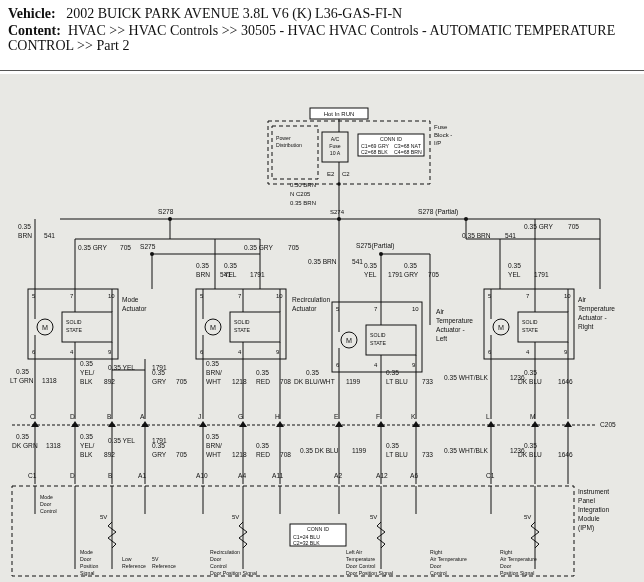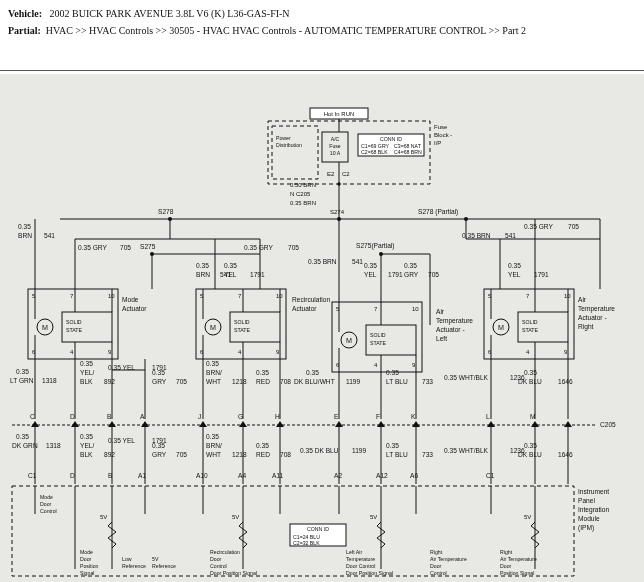--- a/index.html
+++ b/index.html
@@ -8,21 +8,21 @@
     background:#ffffff;
     font-family:"Liberation Serif", serif;
     color:#111;
     position:relative;
     overflow:hidden;
   }
   #header{
     position:absolute;left:0;top:0;width:644px;
     padding:6px 8px 4px 8px;
     box-sizing:border-box;
-    font-size:10px;
+    font-size:14px;
     line-height:15px;
   }
   #header .row{margin-bottom:2px;}
   .hdr-label{font-weight:bold;}
   .hdr-value{}
   #hrule{
     position:absolute;left:0;top:70px;width:644px;height:1px;background:#555;
   }
   #diagram{
     position:absolute;left:0;top:74px;width:644px;height:508px;
@@ -42,21 +42,21 @@
 </style>
 </head>
 <body>
 
 <div id="header">
   <div class="row">
     <span class="hdr-label">Vehicle:</span>
     &nbsp;&nbsp;<span class="hdr-value">2002 BUICK PARK AVENUE 3.8L V6 (K) L36-GAS-FI-N</span>
   </div>
   <div class="row">
-    <span class="hdr-label">Partial:</span>
+    <span class="hdr-label">Content:</span>
     &nbsp;<span class="hdr-value">HVAC &gt;&gt; HVAC Controls &gt;&gt; 30505 - HVAC HVAC Controls - AUTOMATIC TEMPERATURE CONTROL &gt;&gt; Part 2</span>
   </div>
 </div>
 <div id="hrule"></div>
 
 <div id="diagram">
 <svg width="644" height="508" viewBox="0 0 644 508" xmlns="http://www.w3.org/2000/svg">
 
   <rect class="boxw" x="310" y="34" width="58" height="11"></rect>
   <text class="t6 ctr" x="339" y="42">Hot In RUN</text>

